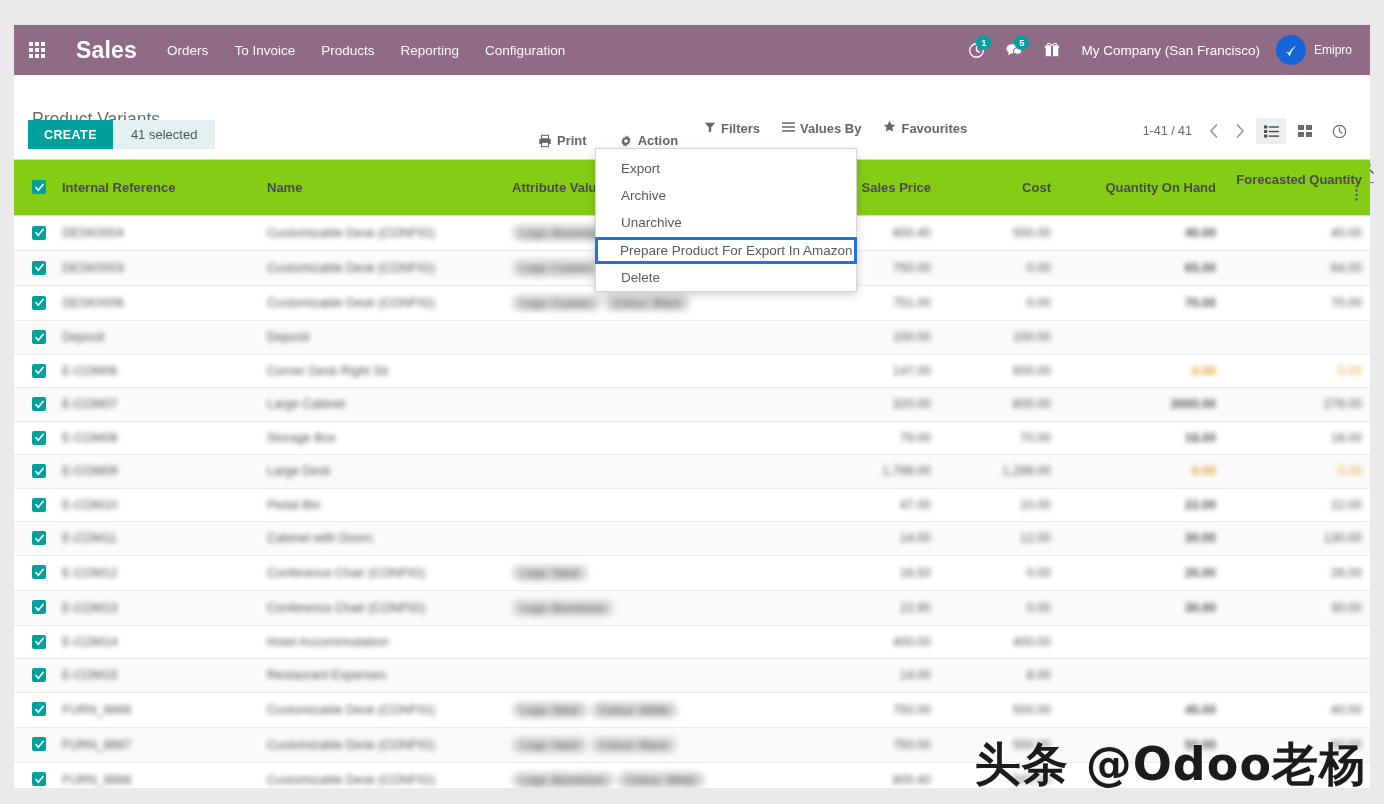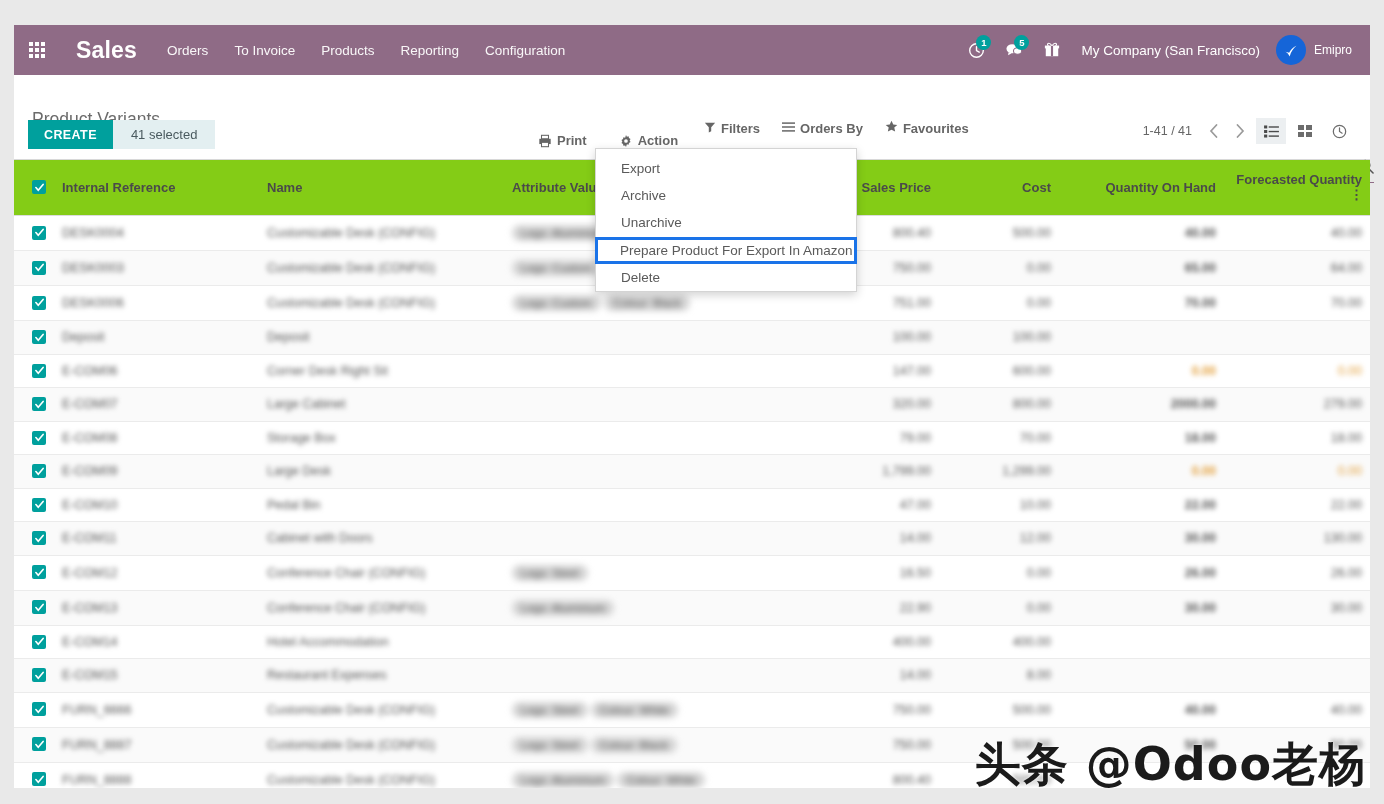--- a/index.html
+++ b/index.html
@@ -326,21 +326,21 @@
         <span>Filters</span>
       </div>
       <div class="flt">
         <span>
           <svg width="13" height="12" viewBox="0 0 14 12">
             <rect x="0" y="1" width="14" height="1.6" fill="#666"></rect>
             <rect x="0" y="5.2" width="14" height="1.6" fill="#666"></rect>
             <rect x="0" y="9.4" width="14" height="1.6" fill="#666"></rect>
           </svg>
         </span>
-        <span>Orders By</span>
+        <span>Values By</span>
       </div>
       <div class="flt">
         <span>
           <svg width="13" height="13" viewBox="0 0 14 14">
               <path d="M7 .8l1.9 4 4.3.5-3.2 2.9.9 4.3L7 10.4 3.1 12.5l.9-4.3L.8 5.3l4.3-.5z" fill="#666"></path>
             </svg>
         </span>
         <span>Favourites</span>
       </div>
     </div>

